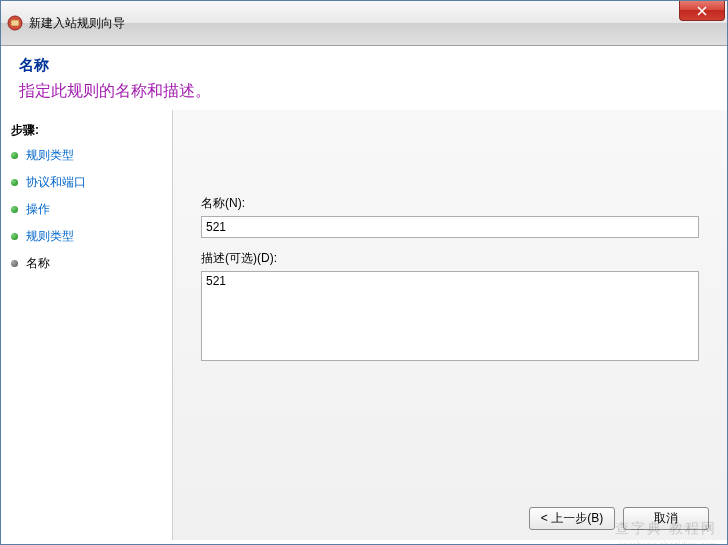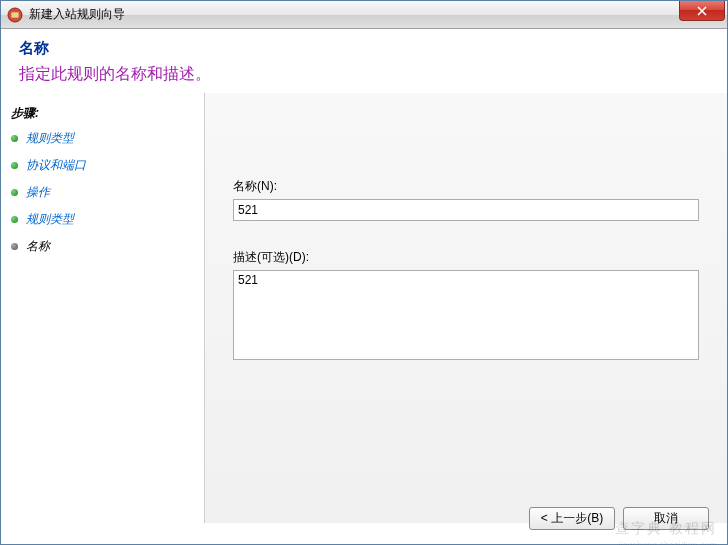--- a/index.html
+++ b/index.html
@@ -13,21 +13,21 @@
       overflow: hidden;
     }
     .window {
       width: 728px;
       height: 545px;
       background: #fff;
       border: 1px solid #5a7fa5;
       position: relative;
     }
     .titlebar {
-      height: 28px;
+      height: 45px;
       background: linear-gradient(to bottom, #f8f8f8 0%, #e8e8e8 50%, #d0d0d0 51%, #e0e0e0 100%);
       border-bottom: 1px solid #a0a0a0;
       display: flex;
       align-items: center;
       padding: 0 6px;
       position: relative;
     }
     .title-icon {
       width: 16px;
       height: 16px;
@@ -67,25 +67,24 @@
     }
     .header-desc {
       font-size: 16px;
       color: #a21caf;
     }
     .body {
       display: flex;
       height: 430px;
     }
     .sidebar {
-      width: 204px;
+      width: 172px;
       background: #fff;
       border-right: 1px solid #d0d0d0;
       padding: 12px 10px;
-      font-style: italic;
     }
     .steps-label {
       font-weight: bold;
       margin-bottom: 8px;
       color: #000;
     }
     .step-item {
       display: flex;
       align-items: center;
       margin-bottom: 10px;
@@ -109,21 +108,21 @@
       color: #000;
     }
     .main-area {
       flex: 1;
       background: #f5f5f5;
       background: linear-gradient(to bottom, #f8f8f8, #f0f0f0);
       padding: 85px 28px 20px 28px;
       position: relative;
     }
     .form-group {
-      margin-bottom: 28px;
+      margin-bottom: 12px;
     }
     .form-label {
       display: block;
       margin-bottom: 4px;
       color: #000;
     }
     .text-input {
       width: 100%;
       height: 22px;
       border: 1px solid #abadb3;

